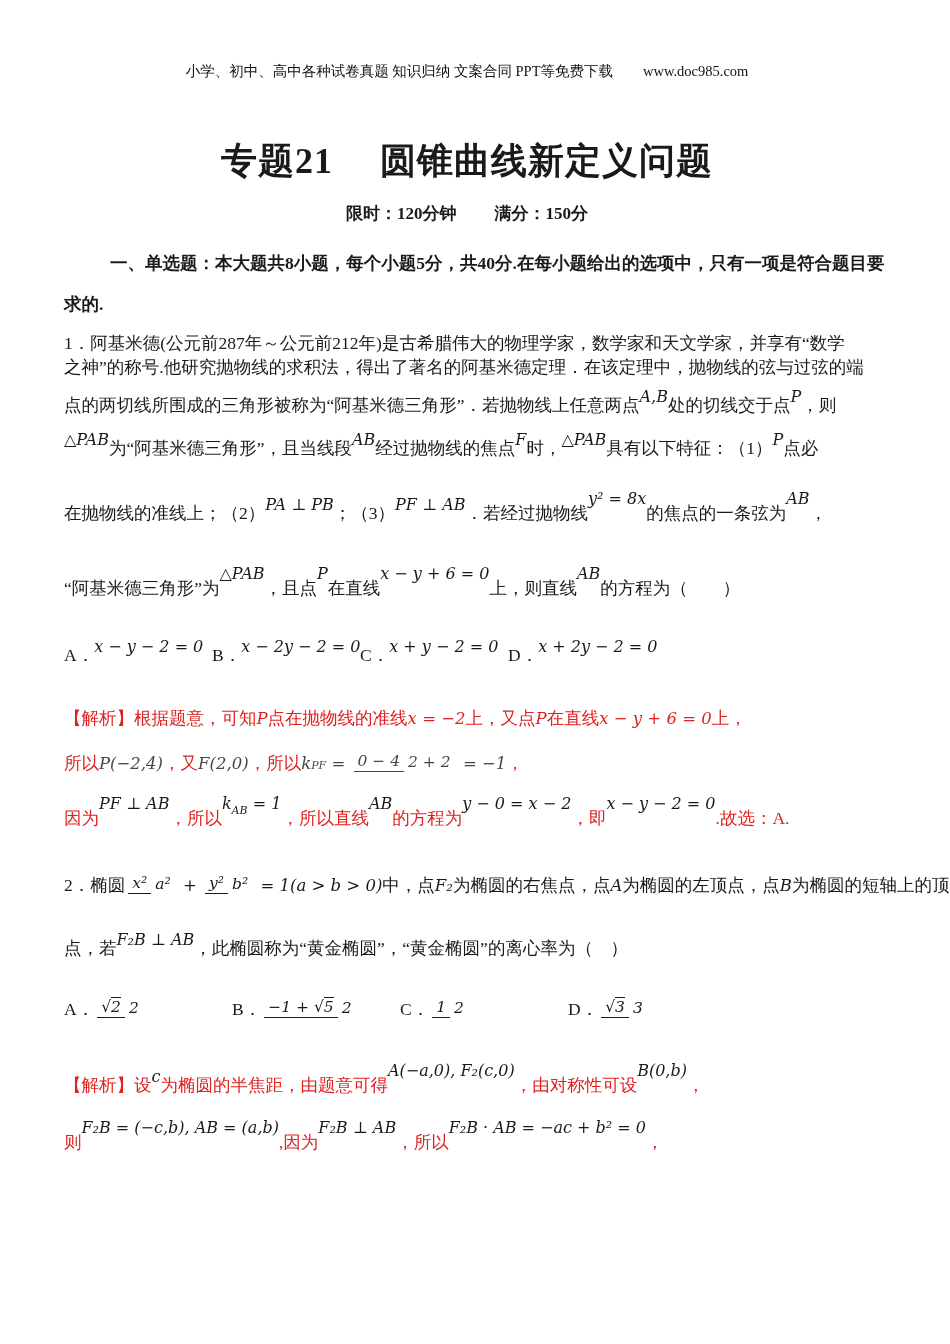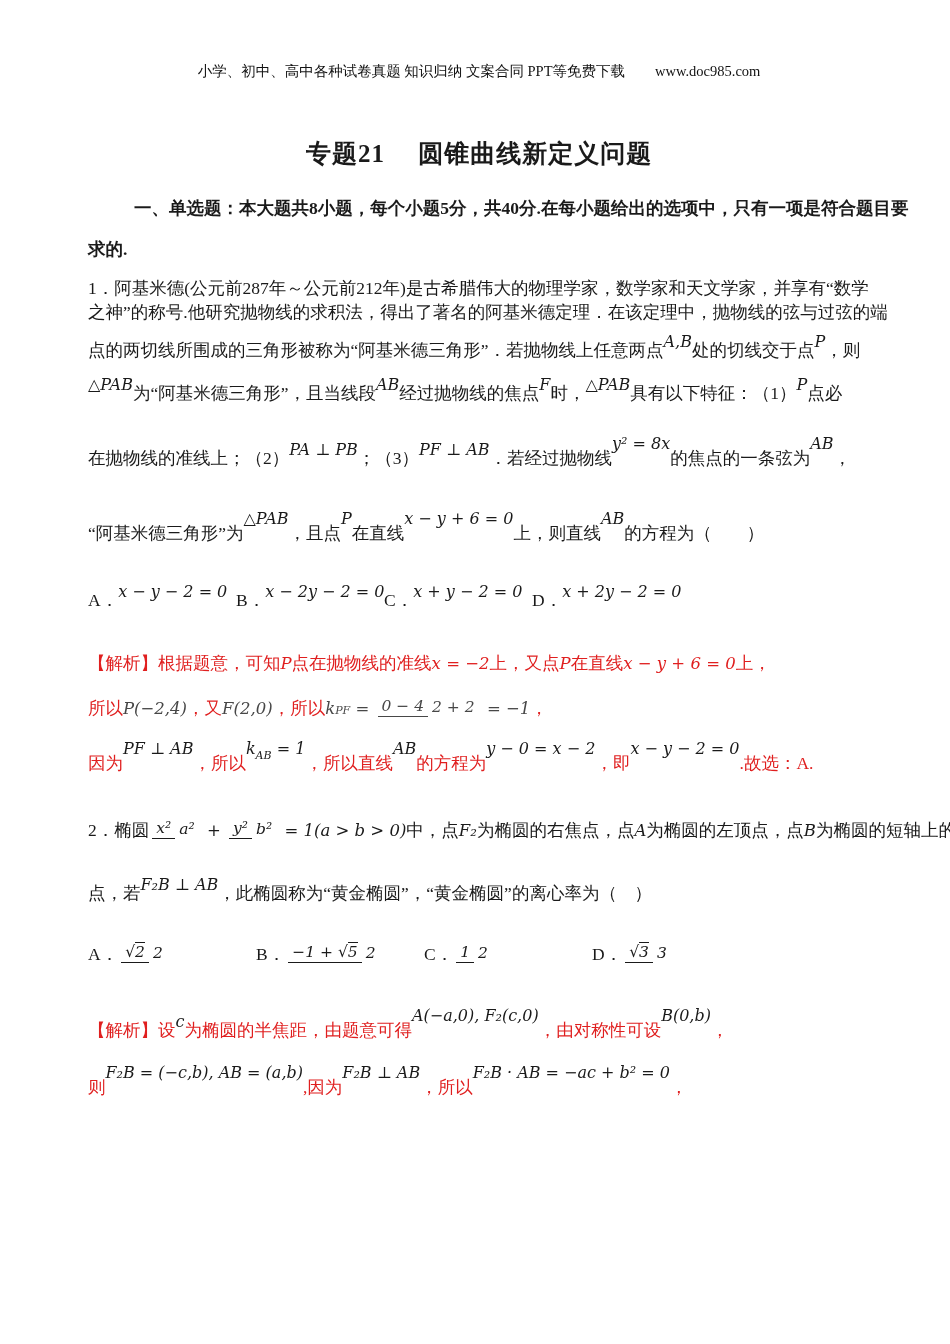--- a/index.html
+++ b/index.html
@@ -2,30 +2,30 @@
 <html style="--red: #e01f1f;"><head>
 <meta charset="utf-8">
 <style>
   html,body{margin:0;padding:0;background:#ffffff;}
   body{
     width:950px;height:1344px;overflow:hidden;
     font-family:"Liberation Serif", serif;
     color:#1a1a1a;
     -webkit-font-smoothing:antialiased;
   }
-  .page{padding:0 80px 0 88px;}
+  .page{padding:0 80px 0 64px;}
   .doc-header{
     margin:0 -20px 0 -20px;
     padding-top:62px;text-align:center;
     font-size:14.5px;color:#111;white-space:nowrap;
   }
   .doc-header .hgap{display:inline-block;width:30px;}
   .doc-title{
     margin-top:56px;text-align:center;
-    font-size:25px;font-weight:bold;letter-spacing:1px;
+    font-size:36px;font-weight:bold;letter-spacing:1px;
   }
   .doc-subtitle{
     margin-top:16px;text-align:center;
     font-size:17px;font-weight:bold;
   }
   .doc-subtitle .sgap{display:inline-block;width:38px;}
   .line{font-size:17.5px;line-height:24px;white-space:nowrap;}
   .bold{font-weight:bold;}
   
   .run{display:inline;}
@@ -77,20 +77,23 @@
 <body>
 
 <div class="page">
 
   <div class="doc-header">
     <span>小学、初中、高中各种试卷真题 知识归纳 文案合同 PPT等免费下载</span><span class="hgap"></span><span>www.doc985.com</span>
   </div>
 
   <div class="doc-title">专题21　 圆锥曲线新定义问题</div>
 
+  <div class="doc-subtitle">
+    <span>限时：120分钟</span><span class="sgap"></span><span>满分：150分</span>
+  </div>
 
   <div class="line bold sec1"><span class="run cn">一、单选题：本大题共8小题，每个小题5分，共40分.在每小题给出的选项中，只有一项是符合题目要</span></div>
   <div class="line bold sec2"><span class="run cn">求的.</span></div>
 
   <div class="line q1l1"><span class="run cn">1．阿基米德(公元前287年～公元前212年)是古希腊伟大的物理学家，数学家和天文学家，并享有“数学</span></div>
   <div class="line q1l2"><span class="run cn">之神”的称号.他研究抛物线的求积法，得出了著名的阿基米德定理．在该定理中，抛物线的弦与过弦的端</span></div>
   <div class="line q1l3"><span class="run cn">点的两切线所围成的三角形被称为“阿基米德三角形”．若抛物线上任意两点</span><span class="run m ms">A,B</span><span class="run cn">处的切线交于点</span><span class="run m ms">P</span><span class="run cn">，则</span></div>
   <div class="line q1l4"><span class="run m ms">△PAB</span><span class="run cn">为“阿基米德三角形”，且当线段</span><span class="run m ms">AB</span><span class="run cn">经过抛物线的焦点</span><span class="run m ms">F</span><span class="run cn">时，</span><span class="run m ms">△PAB</span><span class="run cn">具有以下特征：（1）</span><span class="run m ms">P</span><span class="run cn">点必</span></div>
   <div class="line q1l5"><span class="run cn">在抛物线的准线上；（2）</span><span class="run m ms">PA ⊥ PB</span><span class="run cn">；（3）</span><span class="run m ms">PF ⊥ AB</span><span class="run cn">．若经过抛物线</span><span class="run m mh">y² = 8x</span><span class="run cn">的焦点的一条弦为</span><span class="run m mh">AB</span><span class="run cn">，</span></div>
   <div class="line q1l6"><span class="run cn">“阿基米德三角形”为</span><span class="run m mh">△PAB</span><span class="run cn">，且点</span><span class="run m mh">P</span><span class="run cn">在直线</span><span class="run m mh">x − y + 6 = 0</span><span class="run cn">上，则直线</span><span class="run m mh">AB</span><span class="run cn">的方程为（　　）</span></div>

